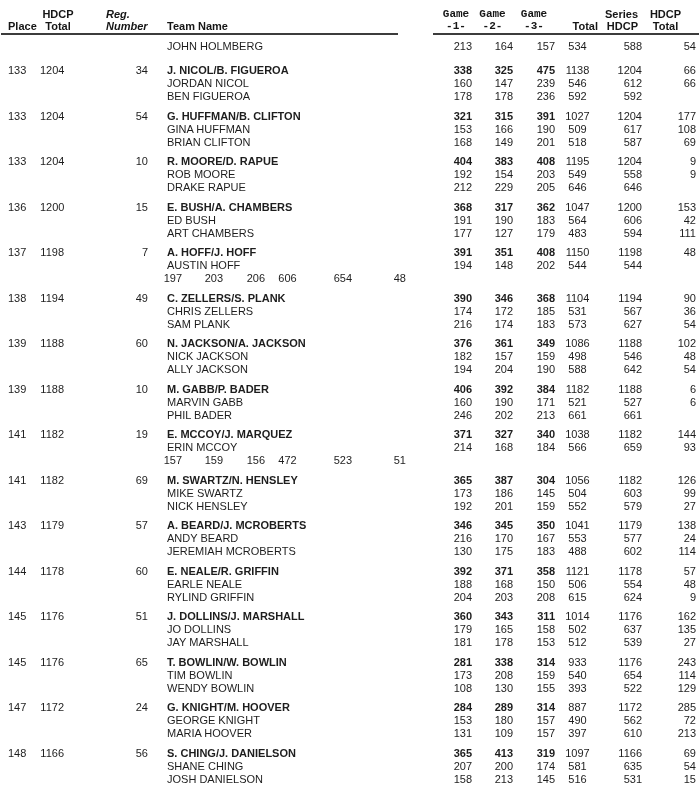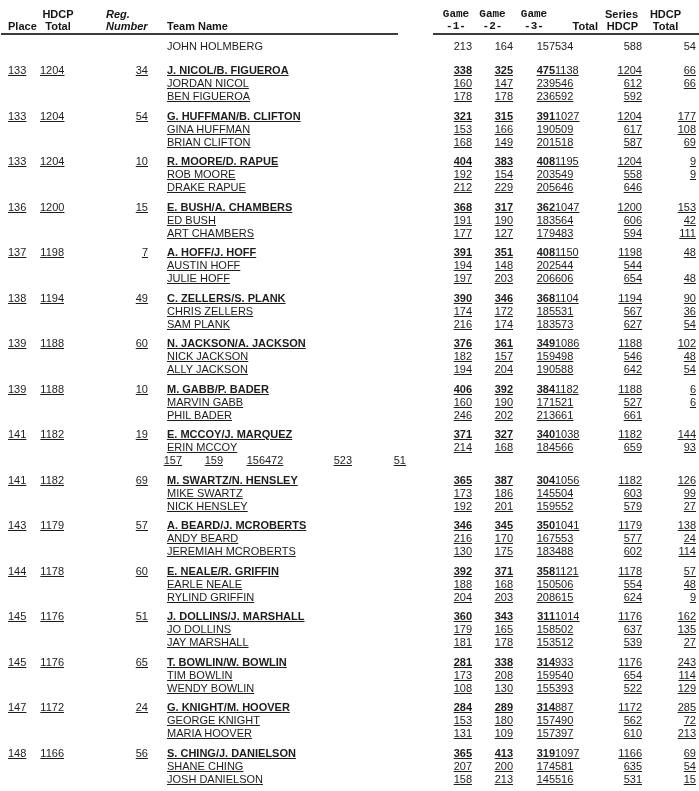--- a/index.html
+++ b/index.html
@@ -16,38 +16,38 @@
   .hrow, .row { display:flex; line-height:13px; height:13px; white-space:nowrap; }
   .c { flex:0 0 auto; }
   
   .place { width:40px; padding-left:8px; text-align:left; }
   .hdcpT { width:36px; text-align:right; padding-right:12px; }
   .reg   { width:74px; text-align:right; padding-right:2px; }
   .team  { width:290px; padding-left:17px; text-align:left; overflow:hidden; }
   .g1    { width:32px; text-align:right; }
   .g2    { width:41px; text-align:right; }
   .g3    { width:42px; text-align:right; }
-  .tot   { width:45px; text-align:left; }
+  .tot   { width:45px; text-align:center; }
   .ser   { width:42px; text-align:right; }
   .h2    { width:57px; text-align:right; padding-right:3px; }
 
   .header { position:relative; padding-top:8px; height:35px; font-weight:bold; color:#161616;border-radius:11px; }
   .header .hrow.top { height:12px; line-height:12px; }
   .header .hdcpT { text-align:center; padding-right:0; }
   .header .reg   { text-align:left; padding-left:30px; padding-right:0;font-style:italic; }
   .header .g1, .header .g2, .header .g3 { text-align:center;font-family:Liberation Mono, monospace; }
   .header .tot   { text-align:right; padding-right:2px; }
   .header .ser   { text-align:right; padding-right:4px; }
   .header .h2    { text-align:center; padding-right:10px; }
   .rule { position:absolute; bottom:0; height:2px; background:#3c3c3c; }
   .rule-left  { left:1px;  width:397px; }
   .rule-right { left:433px; width:266px; }
 
   .orphan { margin-top:5px; }
-  .team-block { margin-top:6.5px;text-decoration:underline; }
+  .team-block { margin-top:6.5px; }
   .team-block.first { margin-top:11px; }
   .team-row .team, .team-row .g1, .team-row .g2, .team-row .g3 { font-weight:bold; }
 </style>
 </head>
 <body>
 
 <div class="page">
 
   <div class="header">
     <div class="hrow top">
@@ -267,21 +267,20 @@
           <div class="c g2">148</div>
           <div class="c g3">202</div>
           <div class="c tot">544</div>
           <div class="c ser">544</div>
           <div class="c h2"></div>
         </div>
         <div class="row player-row">
           <div class="c place"></div>
           <div class="c hdcpT"></div>
           <div class="c reg"></div>
-          <div class="c team">JULIE HOFF</div>
           <div class="c g1">197</div>
           <div class="c g2">203</div>
           <div class="c g3">206</div>
           <div class="c tot">606</div>
           <div class="c ser">654</div>
           <div class="c h2">48</div>
         </div>
       </div>
       <div class="team-block">
         <div class="row team-row">

